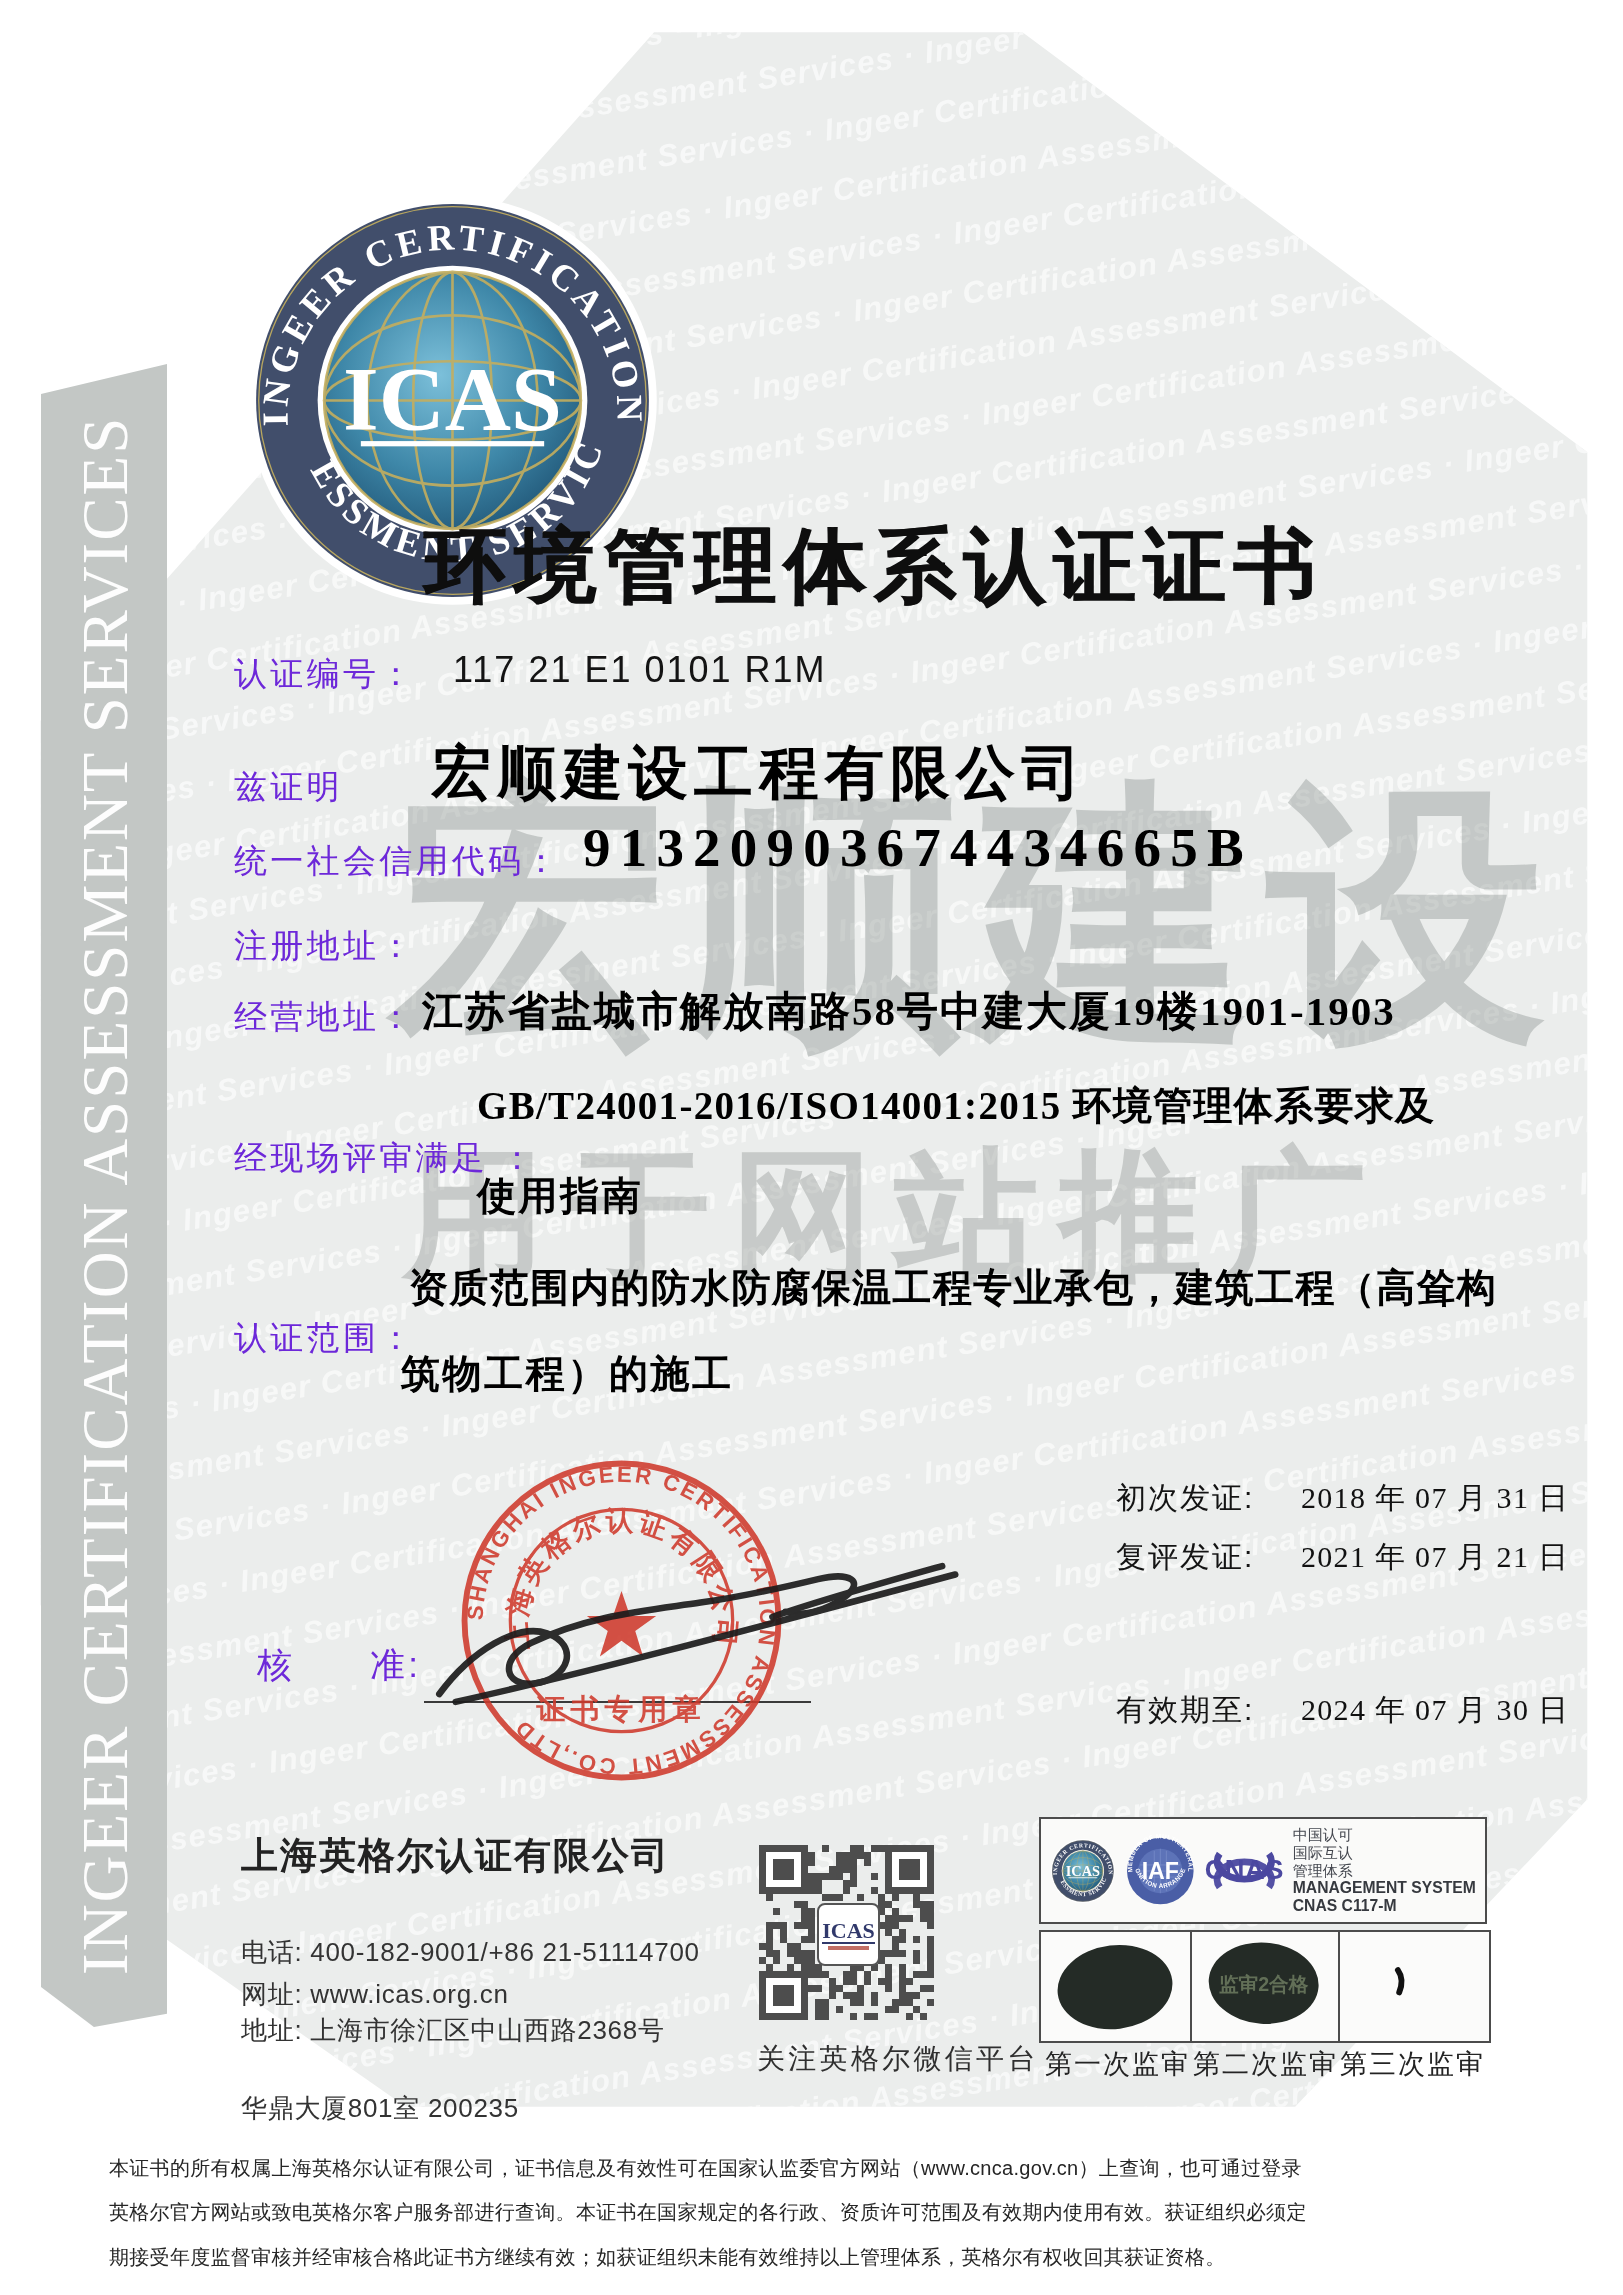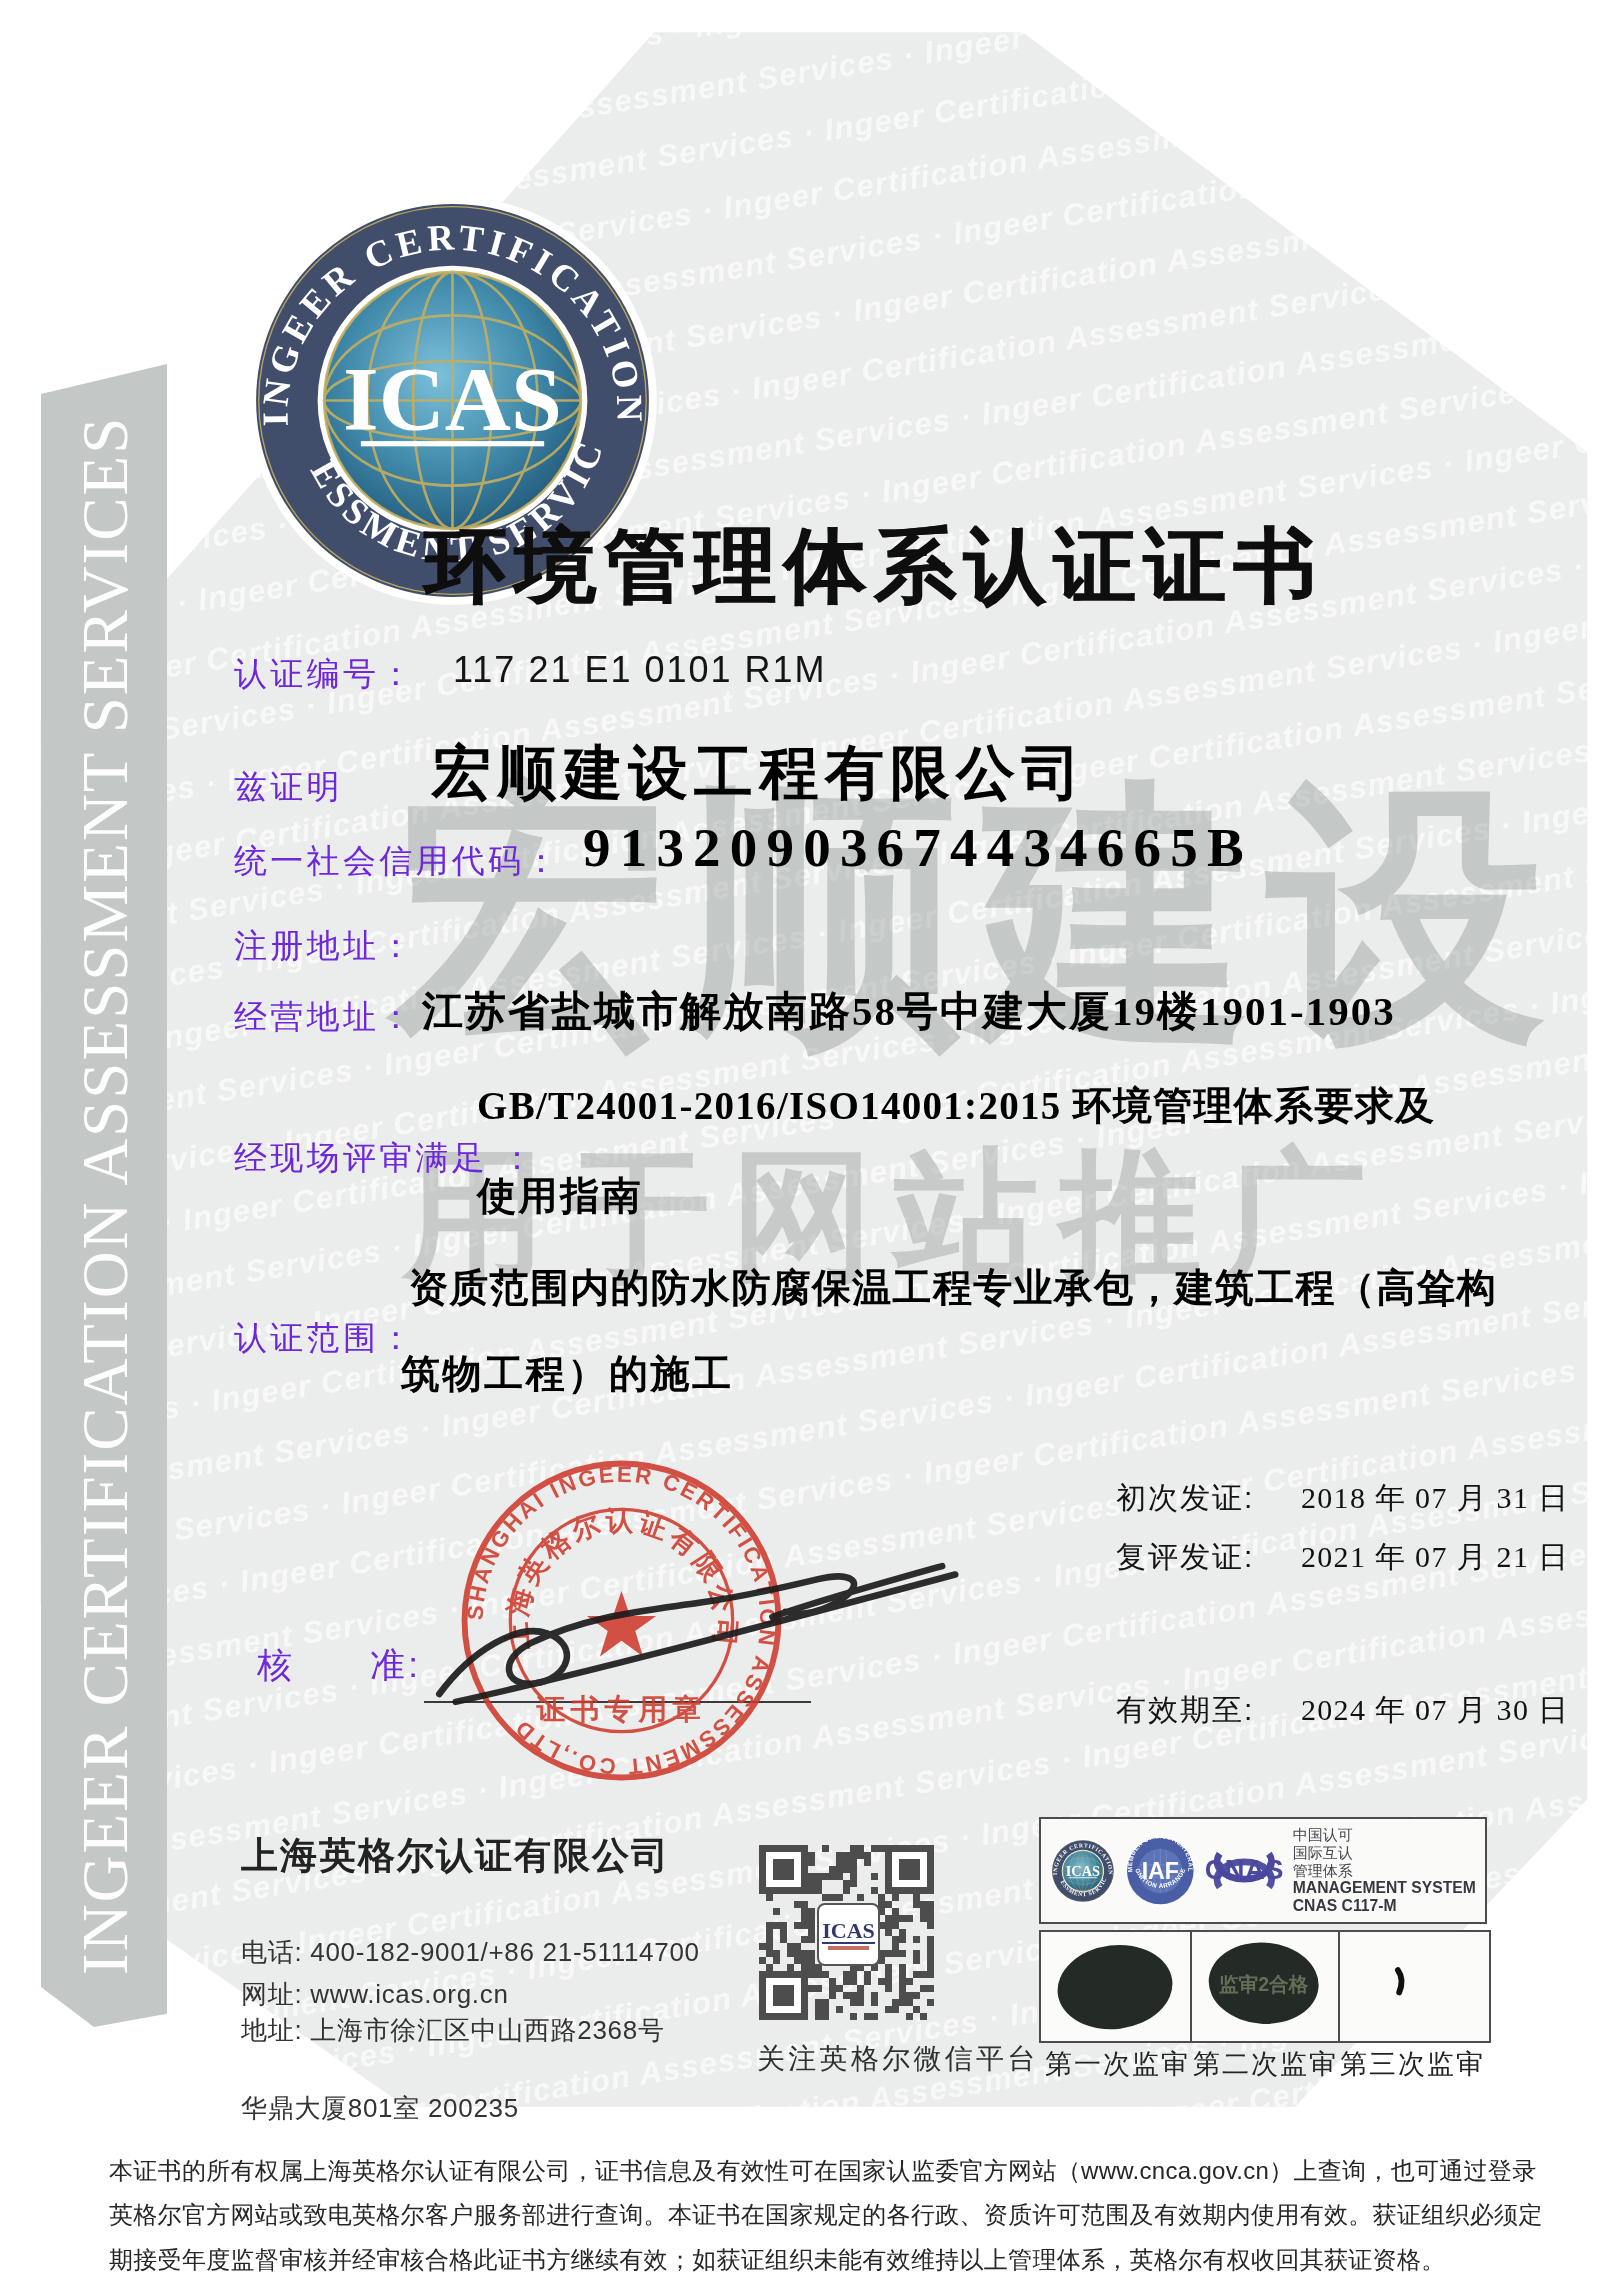--- a/index.html
+++ b/index.html
@@ -52,21 +52,21 @@
   
   #acc-box{left:1039px;top:1817px;width:448px;height:107px;background:#fafaf9;border:2px solid #4c4c4c;
     display:flex;align-items:center;gap:9.2px;padding:0 9.2px;box-sizing:border-box;}
   #cnas-txt{font-size:15px;color:#44474f;line-height:17.7px;white-space:nowrap;}
   #cnas-txt .en{font-size:15.7px;font-weight:700;color:#36393f;}
   #audit-box{left:1039px;top:1930px;width:448px;height:109px;background:#fbfbfa;border:2px solid #4c4c4c;}
   .audit-div{position:absolute;top:0;width:2px;height:100%;background:#4c4c4c;}
   .audit-lbl{position:absolute;top:2046px;width:151px;text-align:center;font-size:27px;color:#242424;
     letter-spacing:2px;z-index:3;}
   
-  .footer-line{left:109px;font-size:24px;color:#262626;letter-spacing:0.3px;white-space:nowrap;}
+  .footer-line{left:109px;font-size:20px;color:#262626;letter-spacing:0.3px;white-space:nowrap;}
   svg text{user-select:none;}
 </style>
 </head>
 <body>
 
 <div id="page">
 
   <div id="octagon">
     <div id="pattern">
         <div class="wm-row" style="margin-left: -111px;">Ingeer Certification Assessment Services ·   Ingeer Certification Assessment Services ·   Ingeer Certification Assessment Services ·   Ingeer Certification Assessment Services ·   Ingeer Certification Assessment Services ·   Ingeer Certification Assessment Services ·   Ingeer Certification Assessment Services ·   </div>

